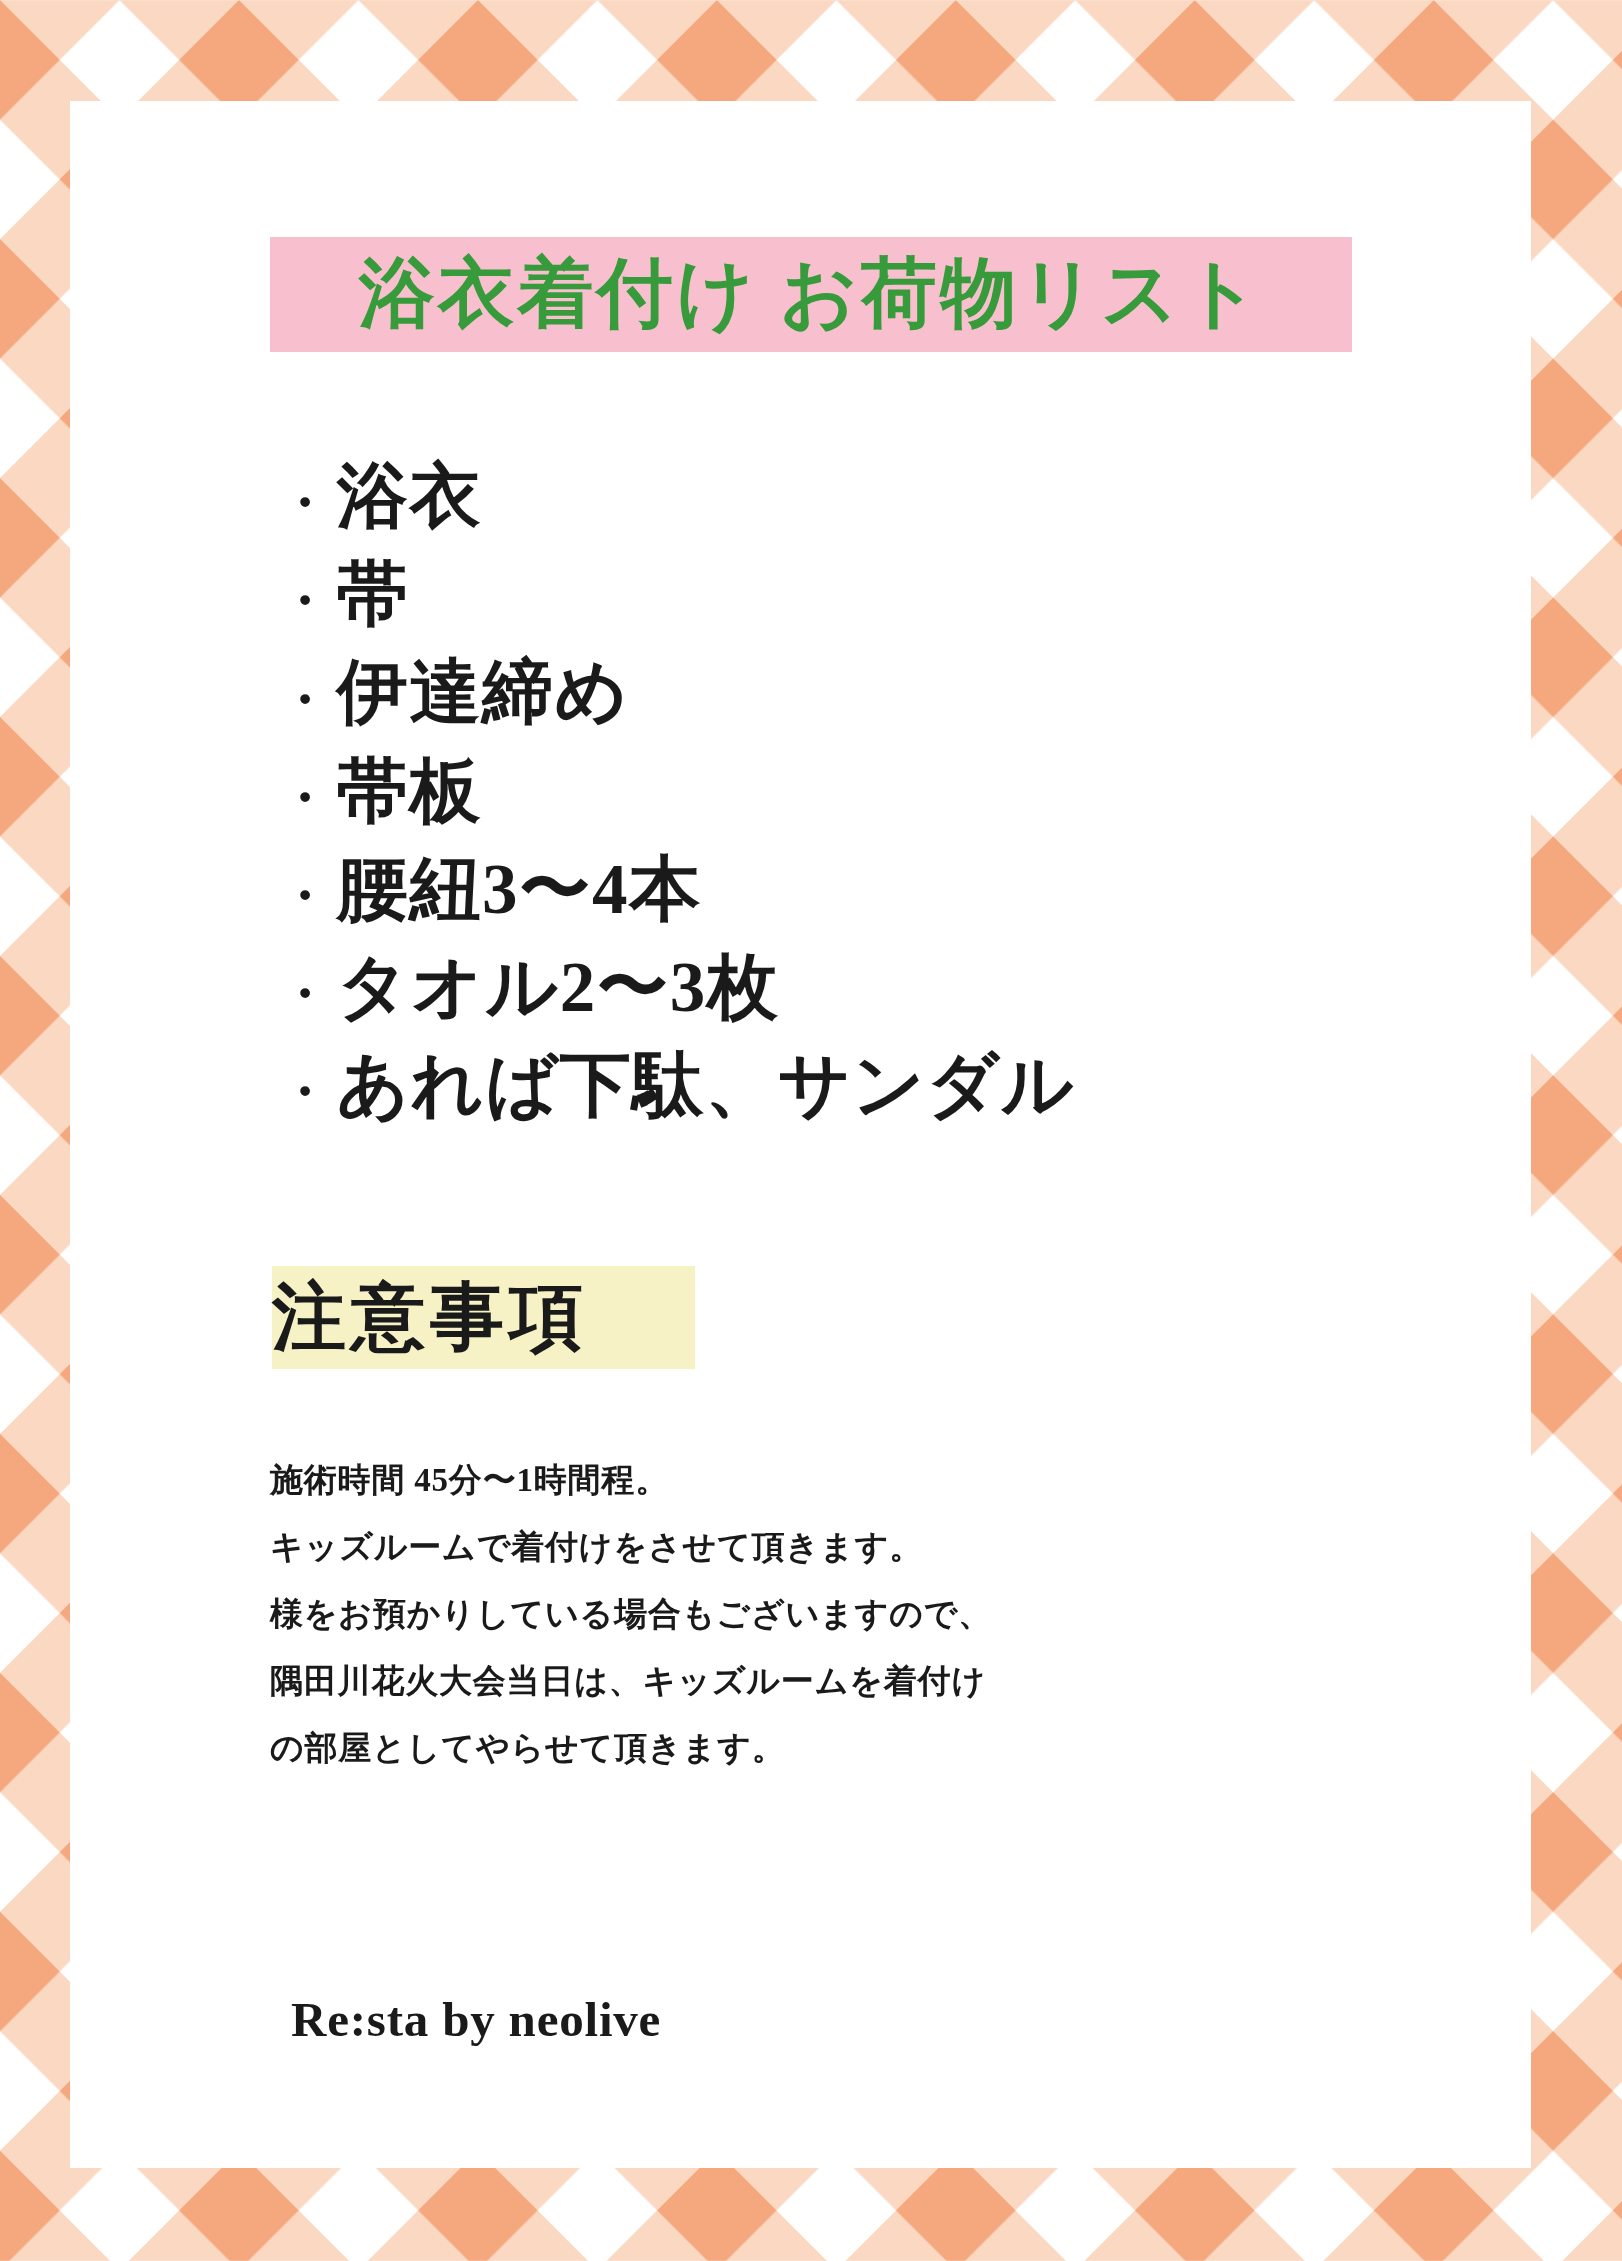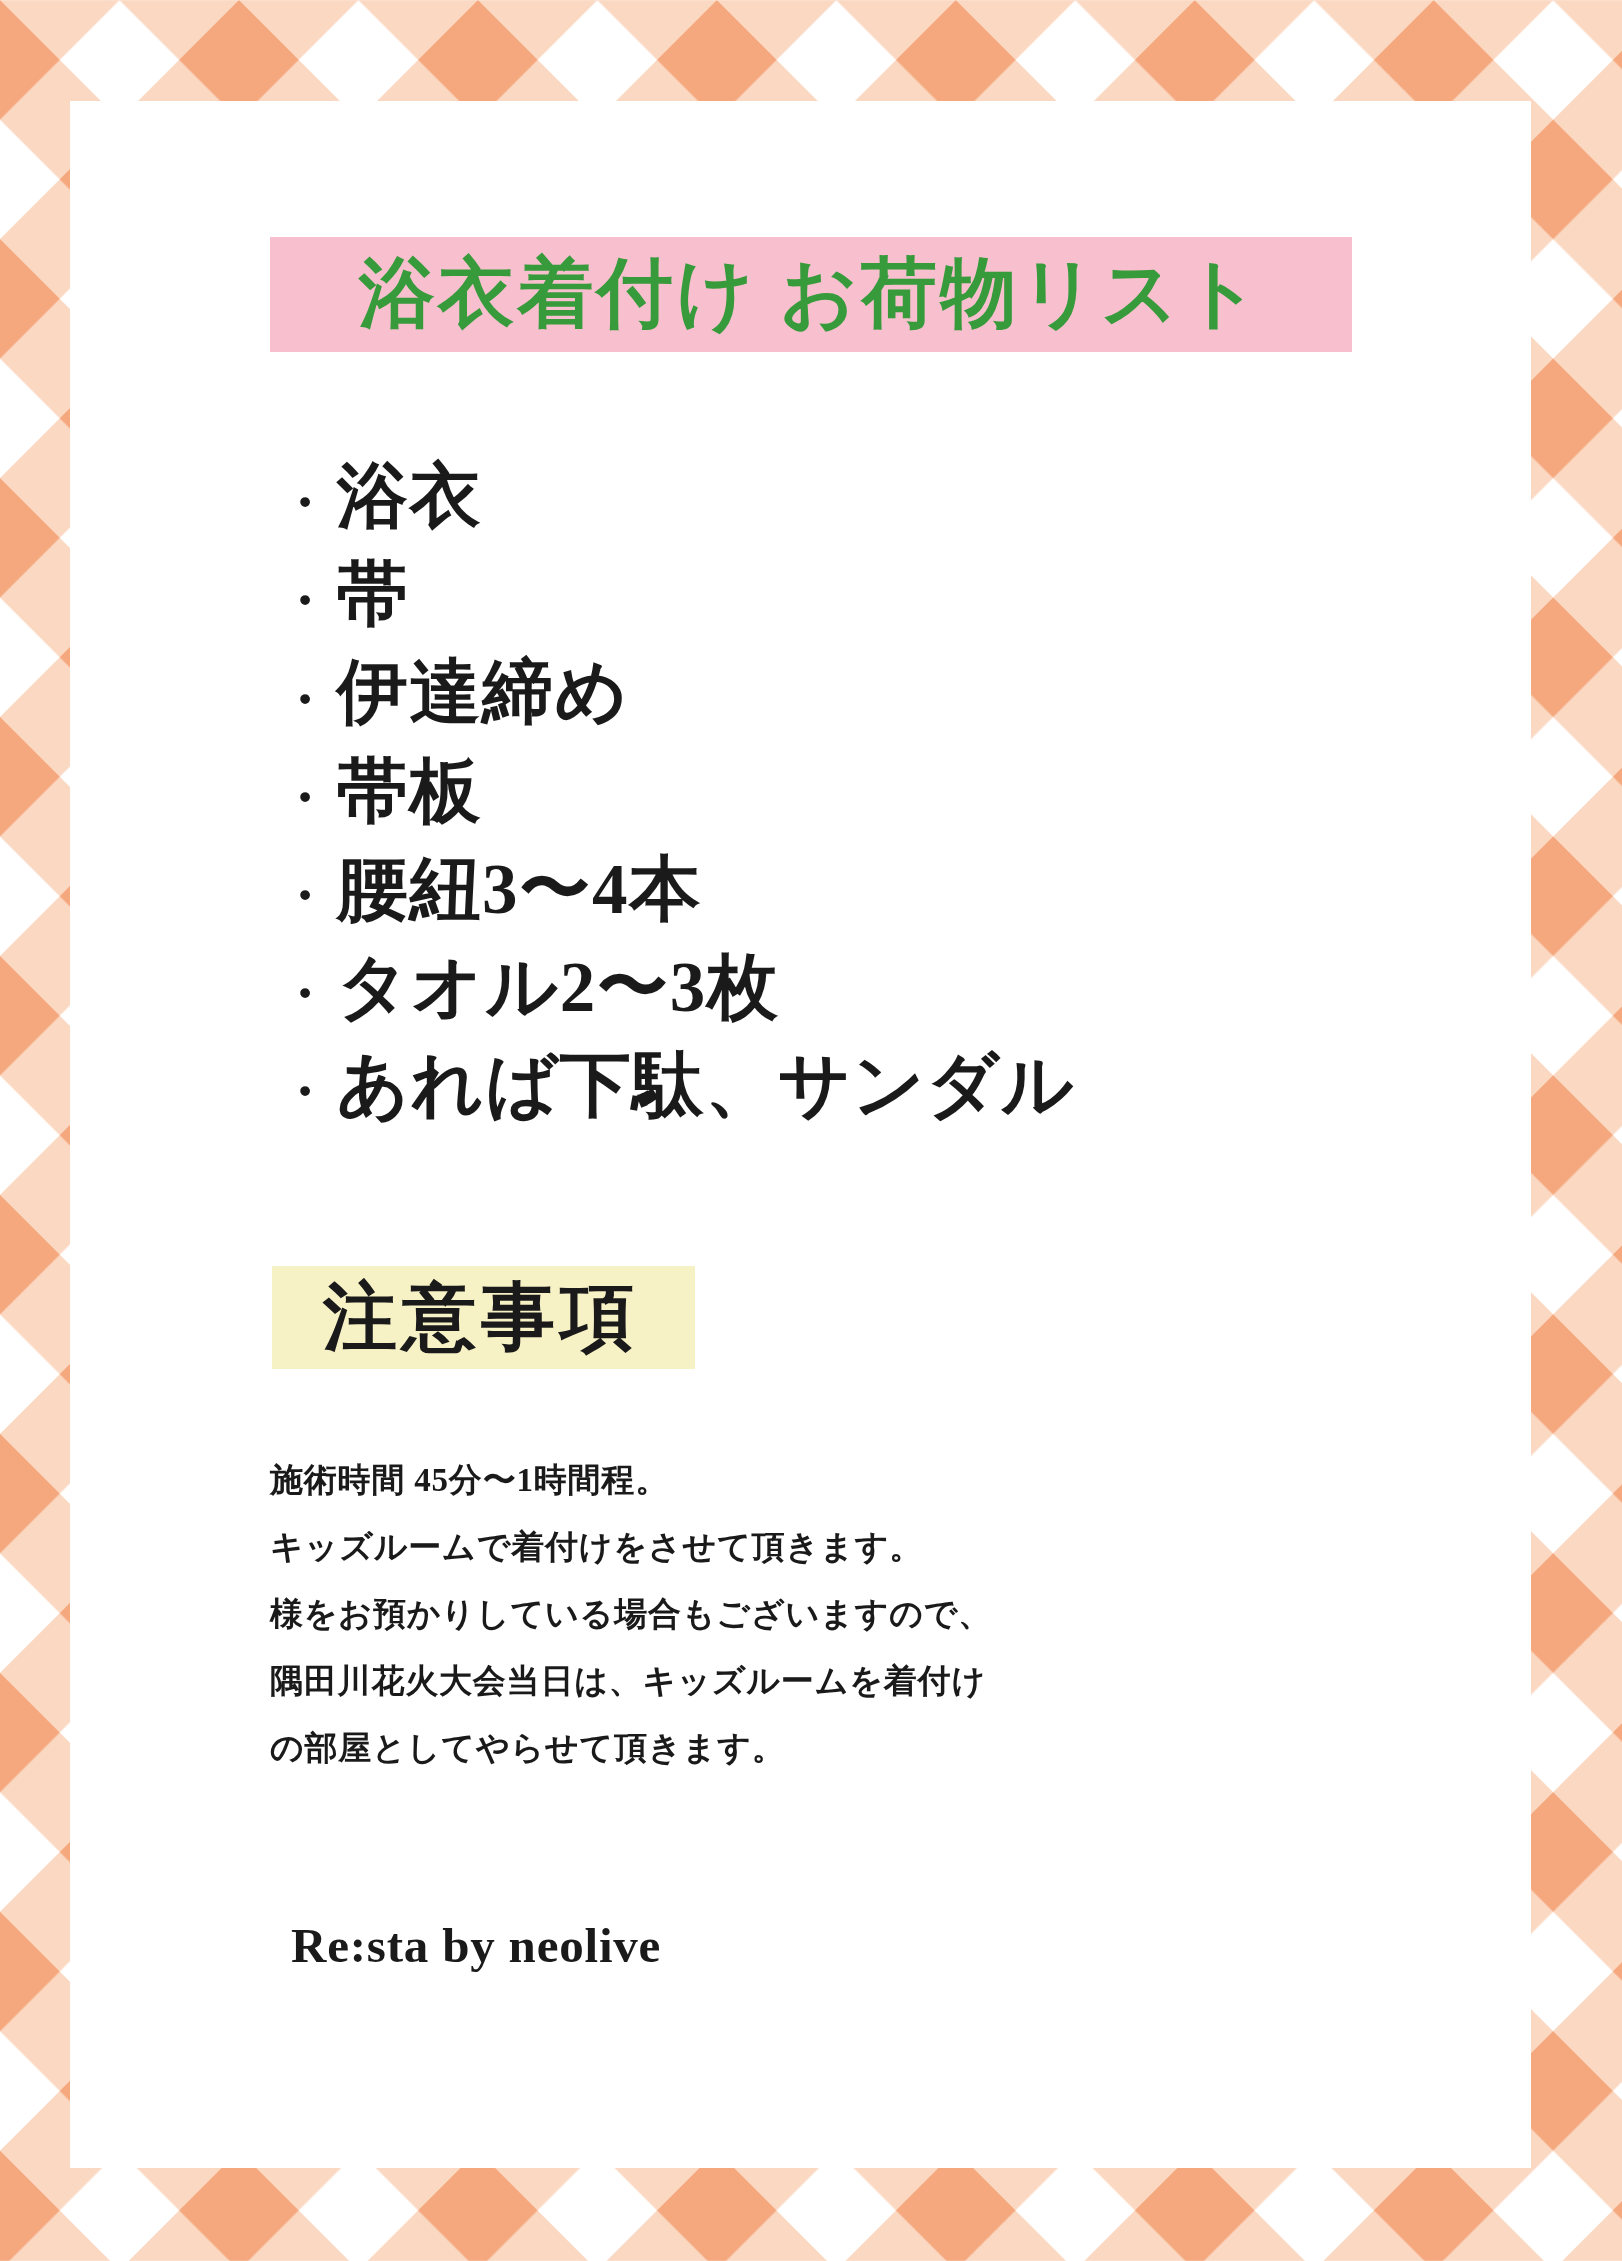--- a/index.html
+++ b/index.html
@@ -76,41 +76,40 @@
     width: 423px;
     height: 103px;
     background: var(--notice-bg, #F7F2C6);
     display: flex;
     align-items: center;
   }
   .notice-heading-text {
     color: var(--body-text, #1A1A1A);
     font-size: 74px;
     font-weight: 700;
-    padding-left: 51px;
     letter-spacing: 5px;
     white-space: nowrap;
   }
   .notice-body {
     position: absolute;
     left: 270px;
     top: 1447px;
     color: var(--body-text, #1A1A1A);
   }
   .notice-line {
     font-size: 33px;
     line-height: 67px;
     font-weight: 600;
     white-space: nowrap;
     letter-spacing: 0.8px;
   }
   .brand {
     position: absolute;
     left: 291px;
-    top: 1917px;
+    top: 1991px;
     color: var(--body-text, #1A1A1A);
     font-size: 49px;
     font-weight: 600;
     letter-spacing: 0.8px;
   }
 </style>
 </head>
 <body>
 
 <svg class="bg-svg" xmlns="http://www.w3.org/2000/svg" width="1622" height="2261" viewBox="0 0 1920 2676">

